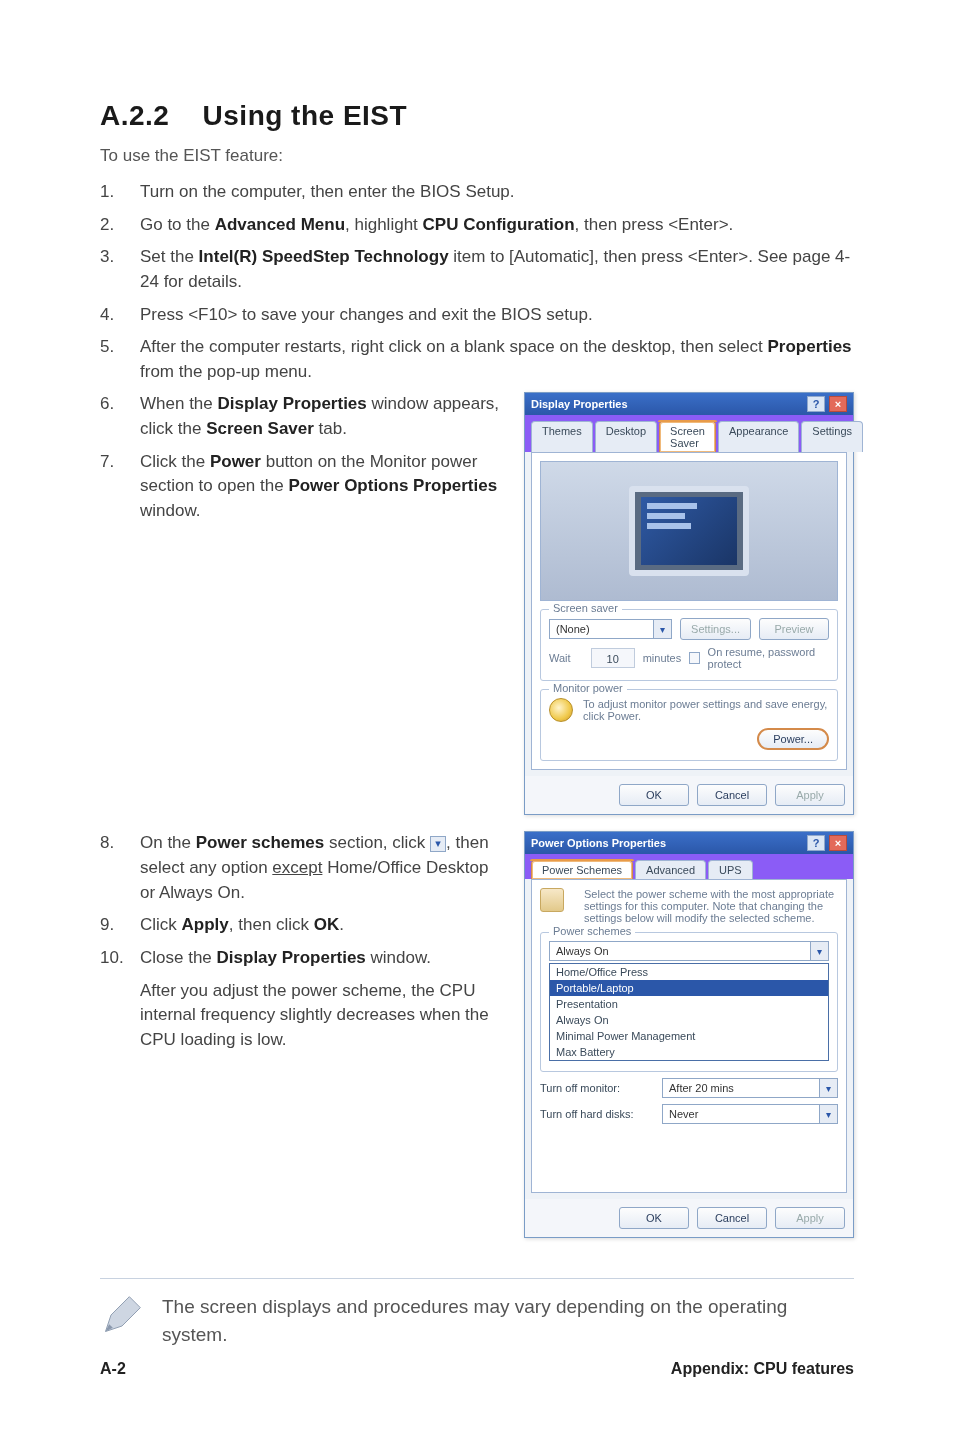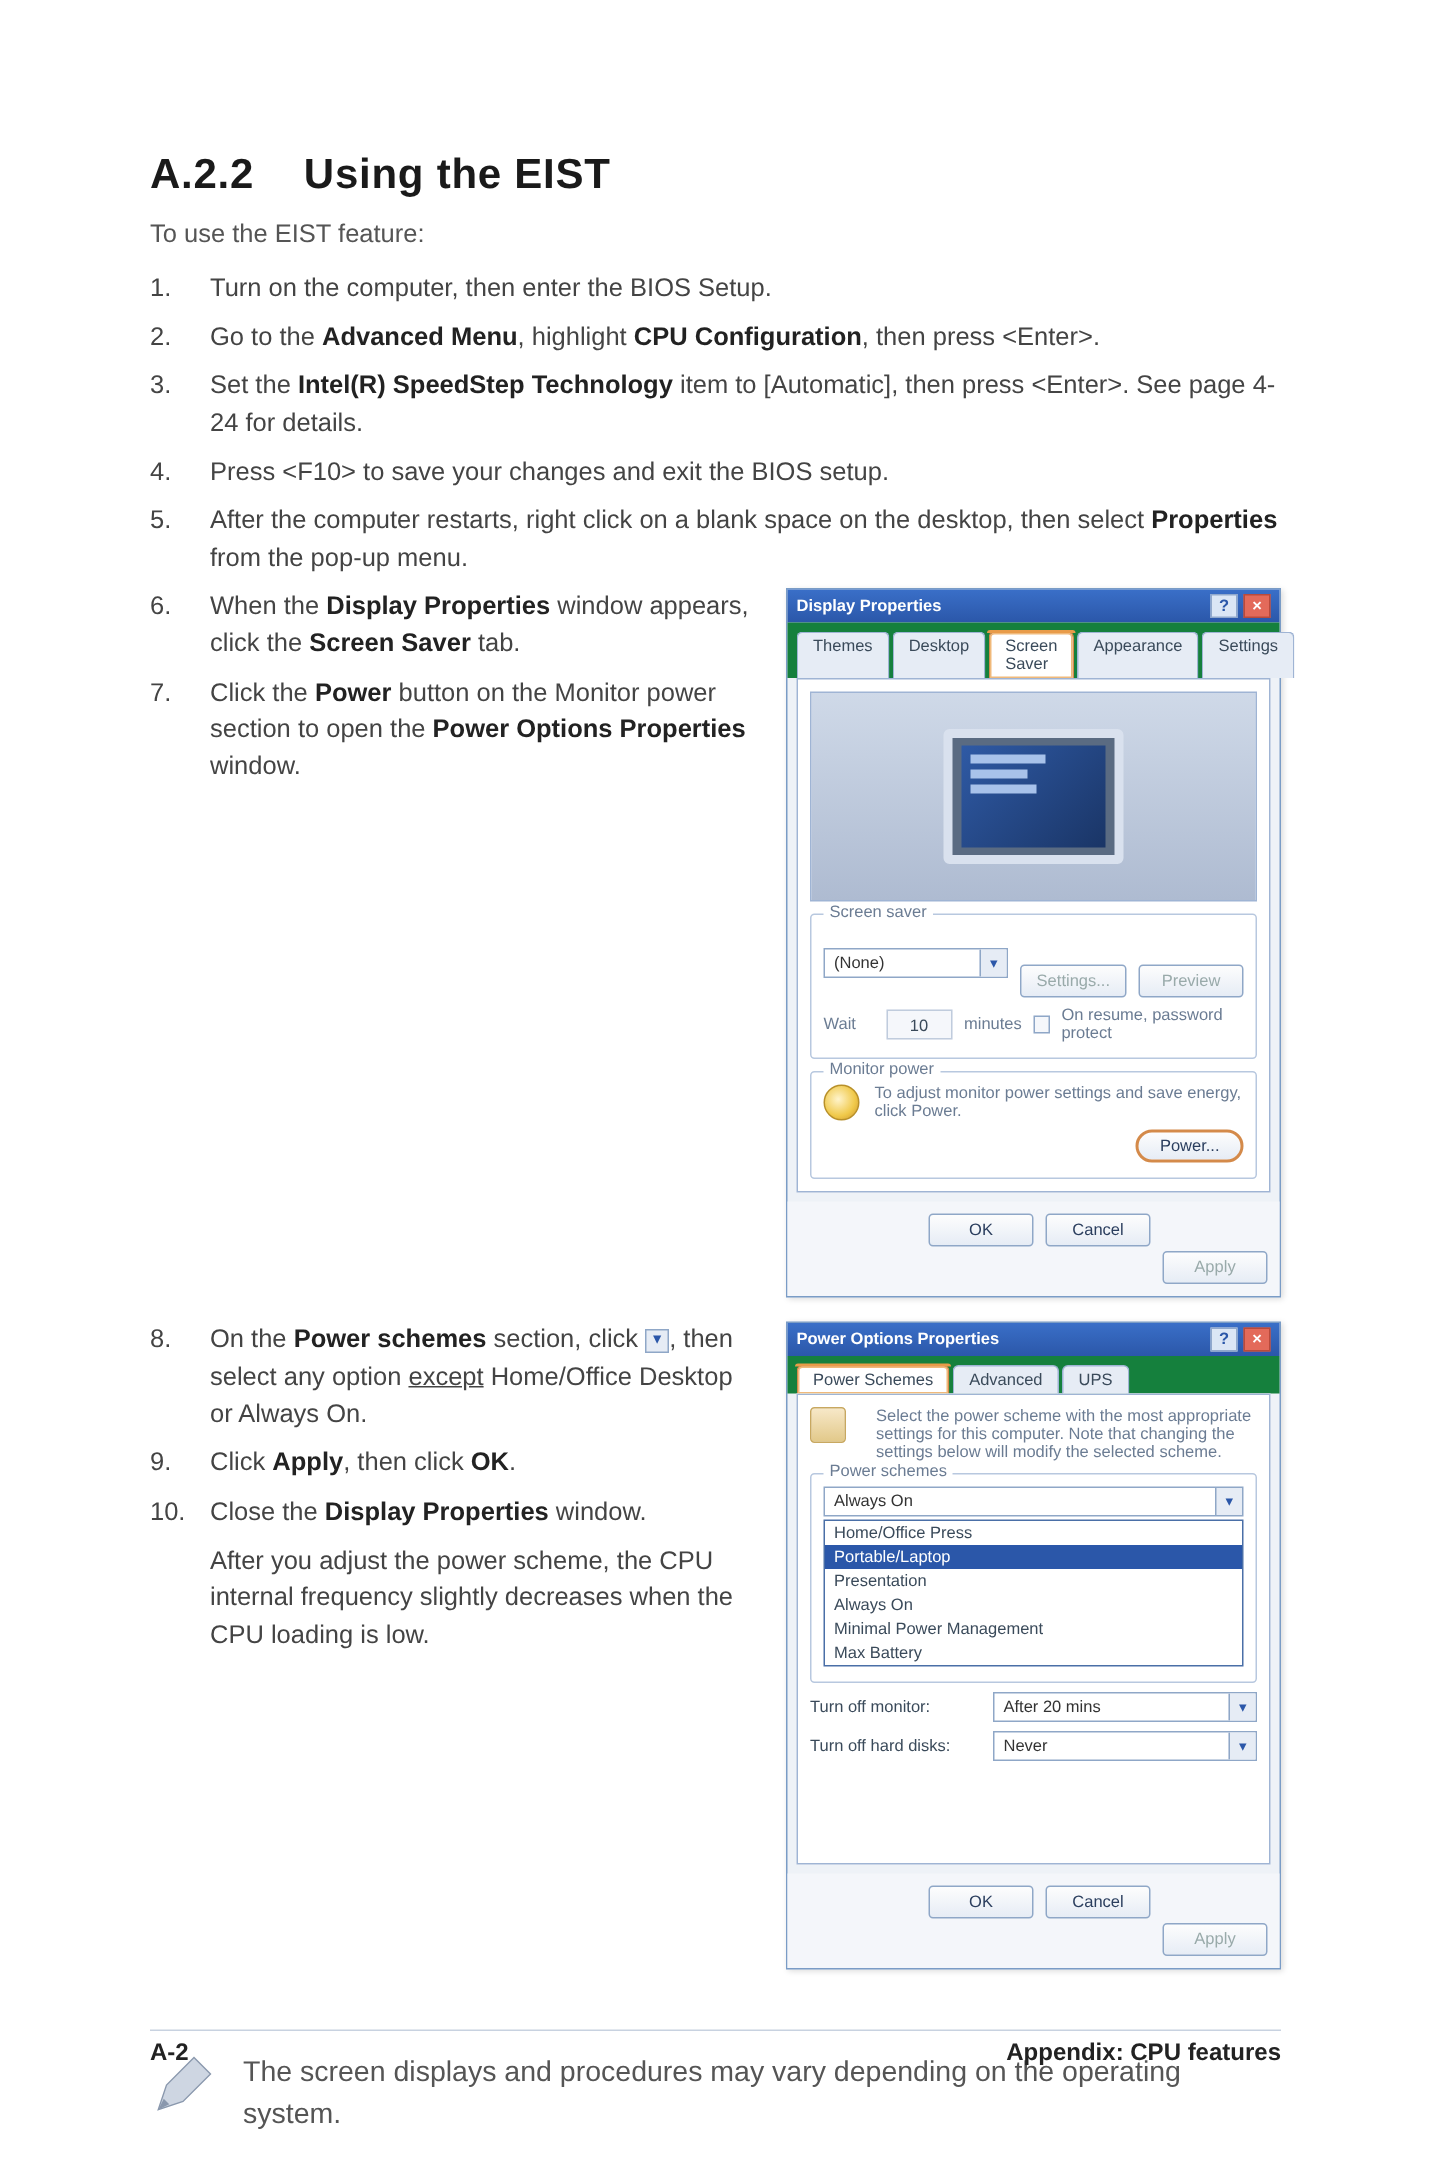--- a/index.html
+++ b/index.html
@@ -14,35 +14,35 @@
   .b { font-weight: 700; color: #222; }
   .u { text-decoration: underline; }
   .two-col { display: flex; gap: 16px; align-items: flex-start; }
   .two-col .left { flex: 1 1 auto; }
   .two-col .right { flex: 0 0 auto; }
   .dlg { border: 1px solid #7a9cc6; background: #eef2f7; font-size: 11px; color: #3a4a5a; box-shadow: 1px 1px 4px rgba(0,0,0,0.15); }
   .dlg .titlebar { display:flex; align-items:center; justify-content:space-between; height:22px; padding:0 6px; background: linear-gradient(#3a6fc8,#2b57a9); color:#fff; font-weight:600; }
   .dlg .titlebar .wc { display:flex; gap:4px; }
   .dlg .titlebar .wc span { display:inline-flex; align-items:center; justify-content:center; width:18px; height:16px; background:#dbe6f5; color:#2b57a9; border:1px solid #90a8cc; font-weight:700; }
   .dlg .titlebar .wc span.close { background:#e36a5a; color:#fff; border-color:#b84a3c; }
-  .tabs { display:flex; gap:2px; padding:6px 6px 0 6px; background:#15803d; }
+  .tabs { display:flex; gap:2px; padding:6px 6px 0 6px; background:#8b5cf6; }
   .tab-btn { padding:3px 10px; border:1px solid #9fb4d4; border-bottom:none; background:#e6ecf5; border-radius:4px 4px 0 0; color:#3a4a5a; }
   .tab-btn.active { position:relative; background:#fff; border-color:#d48a4a; box-shadow: inset 0 0 0 1px #f0b97a; }
   .tab-btn.active::after { content:""; position:absolute; left:-2px; right:-2px; top:-2px; height:2px; background:#e89b49; border-radius:3px 3px 0 0; }
   .tabpanel { margin:0 6px 6px 6px; background:#fff; border:1px solid #9fb4d4; padding:8px; }
   .group { border:1px solid #b8c8df; border-radius:3px; padding:8px 8px 10px 8px; margin-top:8px; position:relative; }
   .group .legend { position:absolute; top:-8px; left:8px; background:#fff; padding:0 4px; color:#6b7c93; font-size:11px; }
   .select { display:flex; align-items:center; border:1px solid #8fa7c7; background:#fff; height:20px; }
   .select .val { flex:1; padding:0 6px; color:#333; white-space:nowrap; overflow:hidden; }
   .select .arrow { width:18px; height:100%; display:flex; align-items:center; justify-content:center; background:#e6ecf5; border-left:1px solid #8fa7c7; color:#2b57a9; font-size:10px; }
   .dropdown-open { border:1px solid #4a6fa7; margin-top:2px; background:#fff; }
   .dropdown-open div { padding:2px 6px; white-space:nowrap; }
   .dropdown-open div.sel { background:#2b57a9; color:#fff; }
   .btn { display:inline-flex; align-items:center; justify-content:center; min-width:70px; height:22px; padding:0 10px; border:1px solid #8fa7c7; background:linear-gradient(#fdfdfd,#e6ecf5); color:#2b3e5e; border-radius:3px; }
-  .btn.disabled { color:#9aa;margin-top:25px; }
+  .btn.disabled { color:#9aa; }
   .btn.accent { border:2px solid #d48a4a; border-radius:12px; padding:0 14px; }
   .btn-row { display:flex; justify-content:flex-end; gap:8px; padding:8px; background:#f4f6fa; }
   .preview { height:140px; background:linear-gradient(#cfd9e8,#aebbd1); display:flex; align-items:center; justify-content:center; border:1px solid #9fb4d4; margin-bottom:6px; }
   .monitor { width:120px; height:90px; background:#5a6b82; border:6px solid #d9e1ee; border-radius:4px; position:relative; display:flex; align-items:center; justify-content:center; }
   .monitor .scr { width:96px; height:68px; background:linear-gradient(135deg,#2f5aa5,#1a3566); display:flex; flex-direction:column; gap:4px; padding:6px; }
   .monitor .scr .bar { height:6px; background:#a8c2ea; width:60%; }
   .monitor .scr .bar:nth-child(2){width:45%;} .monitor .scr .bar:nth-child(3){width:52%;}
   .row { display:flex; align-items:center; gap:8px; }
   .row .lbl { width:40px; color:#6b7c93; }
   .txtfield { flex:1; height:20px; border:1px solid #c0ccdd; background:#f5f7fb; }

